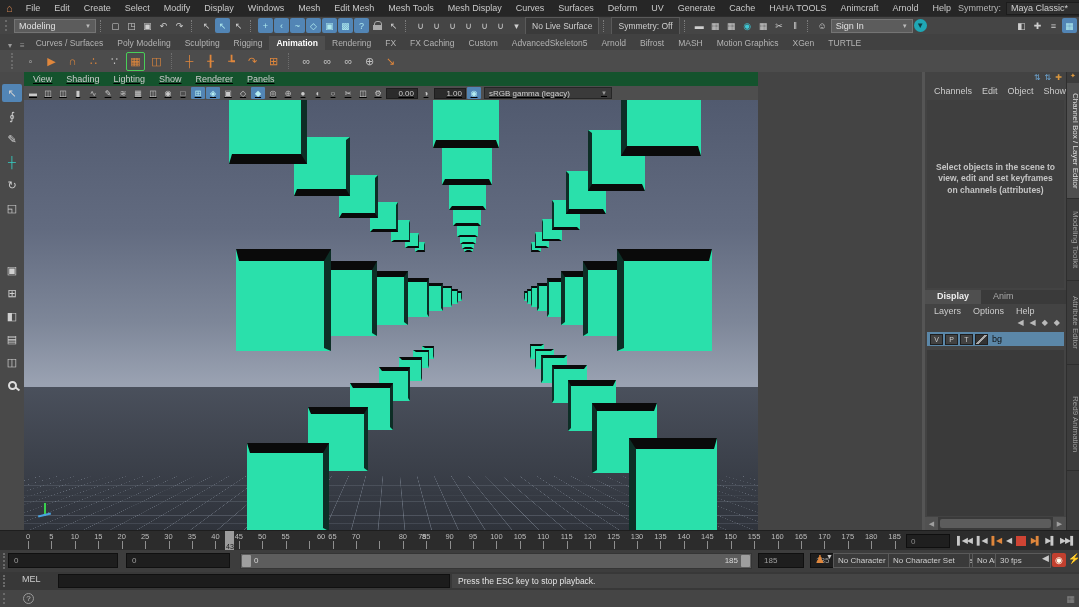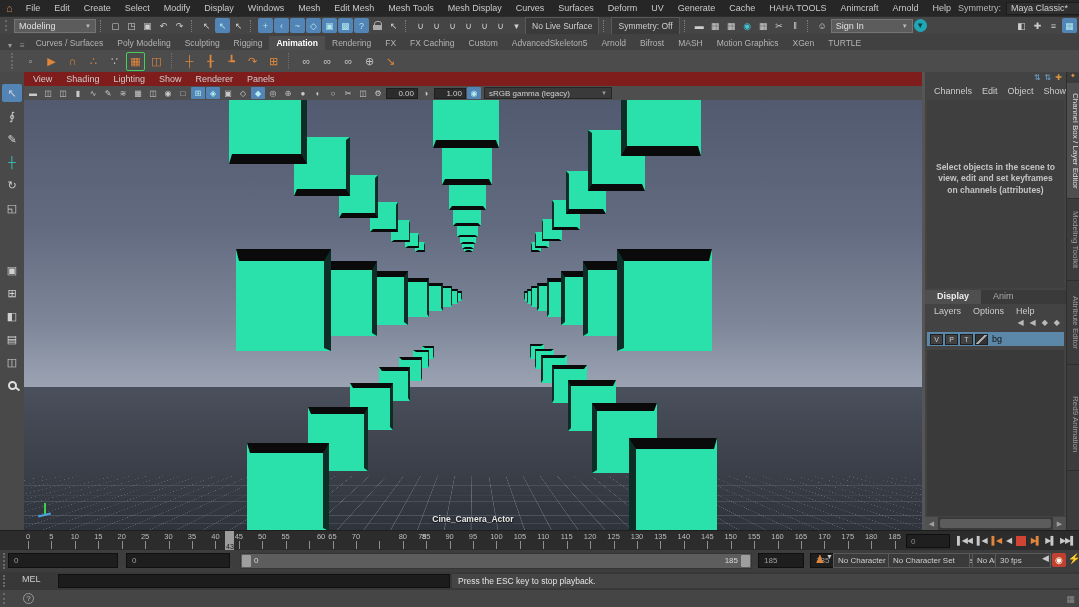--- a/index.html
+++ b/index.html
@@ -54,21 +54,21 @@
   #toolbox { position:absolute; left:0; top:72px; width:24px; bottom:77px; background:#494949;
     display:flex; flex-direction:column; align-items:center; padding-top:12px; gap:5px; }
   .tb-icon { width:20px; height:18px; display:flex; align-items:center; justify-content:center;
     color:#d0d0d0; font-size:11px; border-radius:2px; flex:none; }
   .tb-icon.active { background:#5285b5; }
   .tb-gap { height:34px; flex:none; }
   .mag { position:relative; width:9px; height:9px; border:2px solid #dedede; border-radius:50%; }
   .mag:after { content:""; position:absolute; width:5px; height:2px; background:#dedede;
     right:-5px; bottom:-2px; transform:rotate(40deg); }
 
-  #viewport { position:absolute; left:24px; top:72px; width:898px; bottom:77px; background:#7f1d1d; }
+  #viewport { position:absolute; left:24px; top:72px; width:734px; bottom:77px; background:#14532d;text-decoration:underline; }
   #vp-menu { height:14px; display:flex; align-items:center; font-size:9px; color:#cccccc; padding-left:2px; }
   .vp-menu-item { padding:0 7px; }
   #vp-toolbar { height:14px; background:#4e4e4e; display:flex; align-items:center; padding:0 2px; gap:1px; }
   .vti { width:14px; height:12px; display:flex; align-items:center; justify-content:center;
     font-size:8px; color:#c9c9c9; flex:none; border-radius:1px; }
   .vti.active { background:#5285b5; color:#b4ecf0; }
   .vp-field { width:32px; height:11px; background:#2b2b2b; border:1px solid #1e1e1e; color:#cfcfcf;
     font-size:8px; display:flex; align-items:center; justify-content:flex-end; padding:0 3px; }
   .vp-dd { width:128px; height:12px; background:#3a3a3a; border:1px solid #262626; color:#cfcfcf;
     font-size:8px; display:flex; align-items:center; padding:0 4px; margin-left:2px; }
@@ -439,21 +439,20 @@
           <div class="cube" style="left: 544px; top: 279.9px; width: 47.7px; height: 51.5px; background: rgb(42, 224, 171); z-index: 48; border-top: 6.2px solid rgb(10, 10, 10); border-left: 3.8px solid rgb(13, 46, 38);"></div>
           <div class="cube" style="left: 528px; top: 264.9px; width: 35.1px; height: 37.9px; background: rgb(42, 224, 171); z-index: 35; border-top: 4.6px solid rgb(10, 10, 10); border-left: 2.8px solid rgb(13, 46, 38);"></div>
           <div class="cube" style="left: 517.4px; top: 255px; width: 25.8px; height: 27.9px; background: rgb(42, 224, 171); z-index: 26; border-top: 3.4px solid rgb(10, 10, 10); border-left: 2.1px solid rgb(13, 46, 38);"></div>
           <div class="cube" style="left: 510.5px; top: 248.6px; width: 19px; height: 20.5px; background: rgb(42, 224, 171); z-index: 19; border-top: 2.5px solid rgb(10, 10, 10); border-left: 1.5px solid rgb(13, 46, 38);"></div>
           <div class="cube" style="left: 506px; top: 244.4px; width: 14px; height: 15.1px; background: rgb(42, 224, 171); z-index: 14; border-top: 2px solid rgb(10, 10, 10); border-left: 1.1px solid rgb(13, 46, 38);"></div>
         </div>
       <div id="view-axis">
         <div class="ax-y"></div>
           <div class="ax-x"></div>
       </div>
-      <div id="camera-label">Cine_Camera_Actor</div>
     </div>
   </div>
 
   <div id="splitter"></div>
 
   <div id="right-panel">
     <div id="cb-top-icons">
         <span class="cbti">⇅</span>
         <span class="cbti">⇅</span>
         <span class="cbti orange">✚</span>

